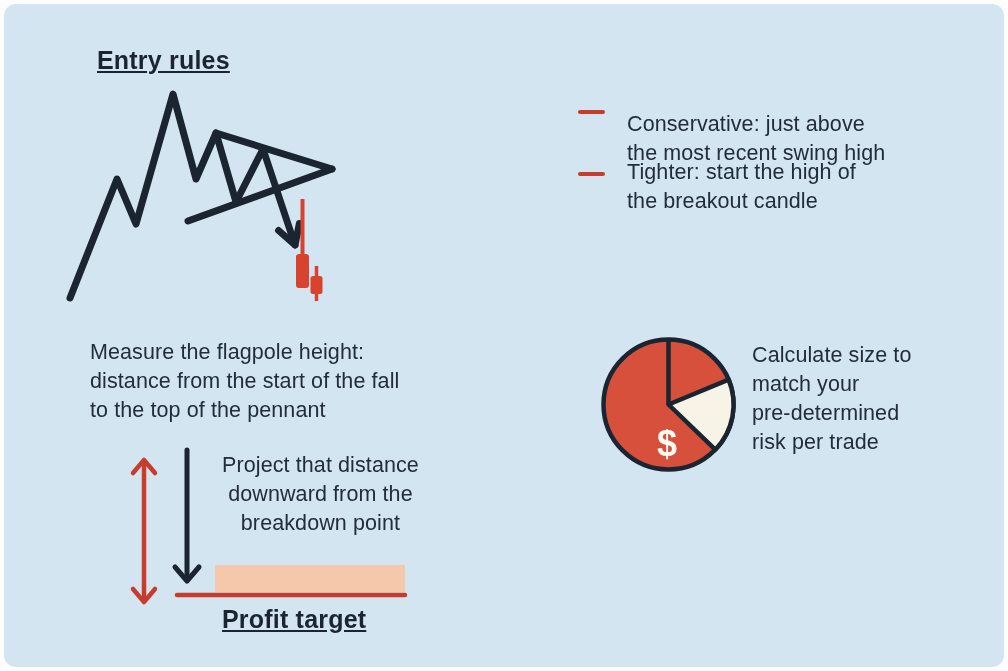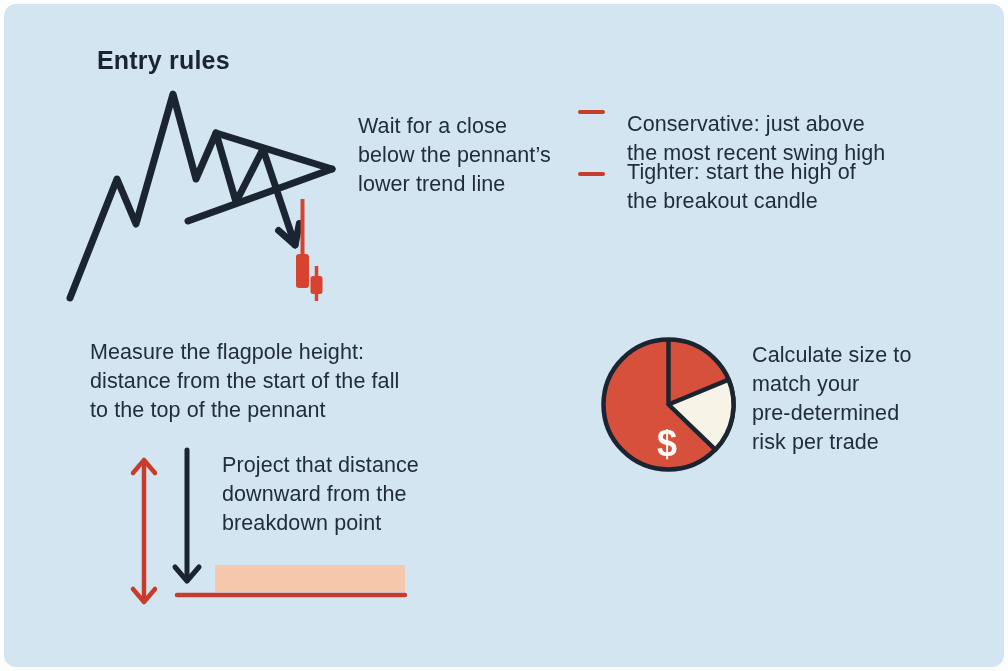--- a/index.html
+++ b/index.html
@@ -35,20 +35,21 @@
     letter-spacing: 0.1px;
   }
   .heading {
     position: absolute;
     color: #1b2531;
     font-size: 25px;
     font-weight: bold;
     line-height: 32px;
     white-space: pre-line;
     letter-spacing: 0.2px;
+    text-decoration: underline;
   }
   .dash {
     position: absolute;
     width: 27px; height: 4.5px;
     border-radius: 2.5px;
     background: #c63d2c;
   }
 </style>
 </head>
 <body>
@@ -90,35 +91,33 @@
 
     <g>
       <circle cx="668.5" cy="404.5" r="65" fill="#d7503c" stroke="#1b2531" stroke-width="4.5"></circle>
       <path d="M 668.5 404.5 L 728.6 379.6 A 65 65 0 0 1 715.3 449.7 Z" fill="#f7f3e6" stroke="#1b2531" stroke-width="4.5" stroke-linejoin="round"></path>
       <line x1="668.5" y1="404.5" x2="668.5" y2="339.5" stroke="#1b2531" stroke-width="4.5"></line>
       <text x="667" y="456" text-anchor="middle" fill="#fdfbf4" font-family="Liberation Sans, sans-serif" font-size="36" font-weight="bold">$</text>
     </g>
   </svg>
 
   <div class="heading" style="left:97px; top:44px;">Entry rules</div>
-  <div class="txt" style="left:358px; top:112px;">Wait for a close
-below the pennant’s
-lower trend line</div>
 
   <div class="dash" style="left:578px; top:109.5px;"></div>
   <div class="txt" style="left:627px; top:95px;margin-top:15px;">Conservative: just above
 the most recent swing high</div>
   <div class="dash" style="left:578px; top:171.5px;"></div>
   <div class="txt" style="left:627px; top:158px;">Tighter: start the high of
 the breakout candle</div>
 
   <div class="txt" style="left:90px; top:338px;">Measure the flagpole height:
 distance from the start of the fall
 to the top of the pennant</div>
 
   <div class="txt" style="left:752px; top:341px;">Calculate size to
 match your
 pre-determined
 risk per trade</div>
-  <div class="txt" style="left:222px; top:451px;">Project that distance
+  <div class="txt" style="left:222px; top:451px;text-align:center;">Project that distance
 downward from the
 breakdown point</div>
+  <div class="heading" style="left:222px; top:603px;">Profit target</div>
 </div>
 
 </body></html>

